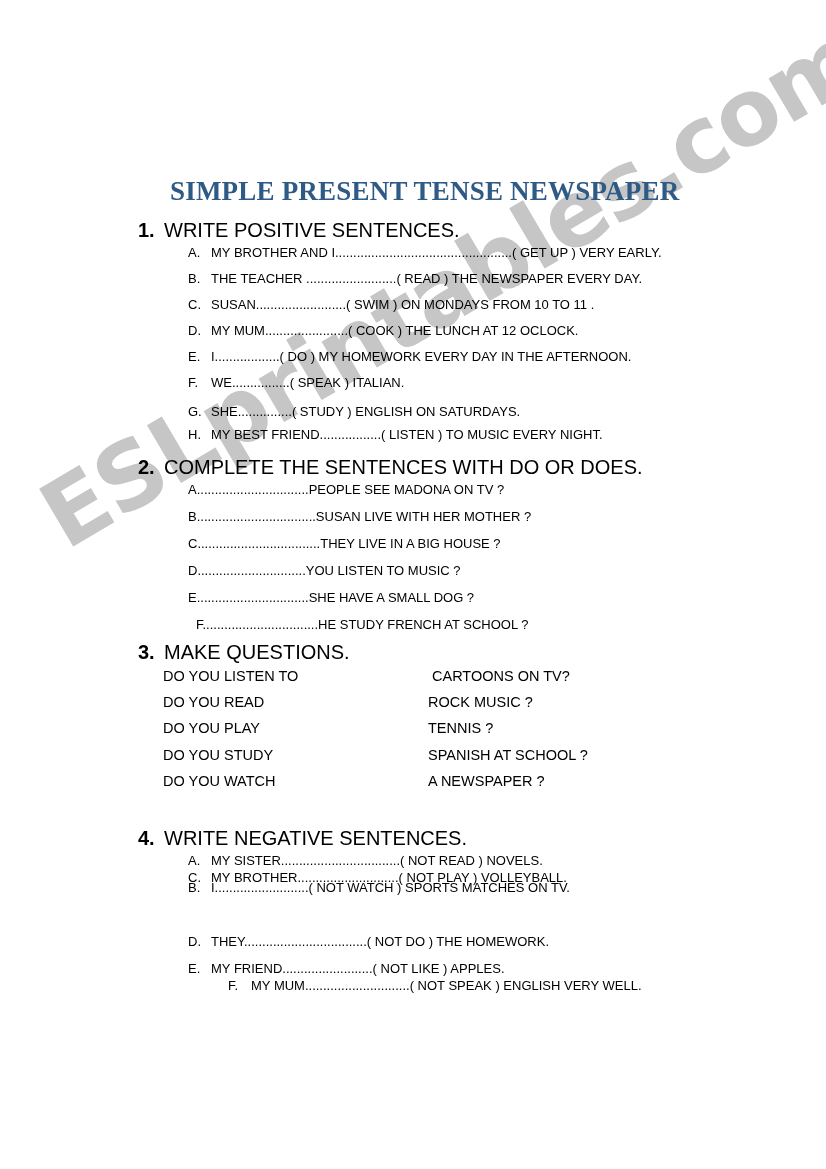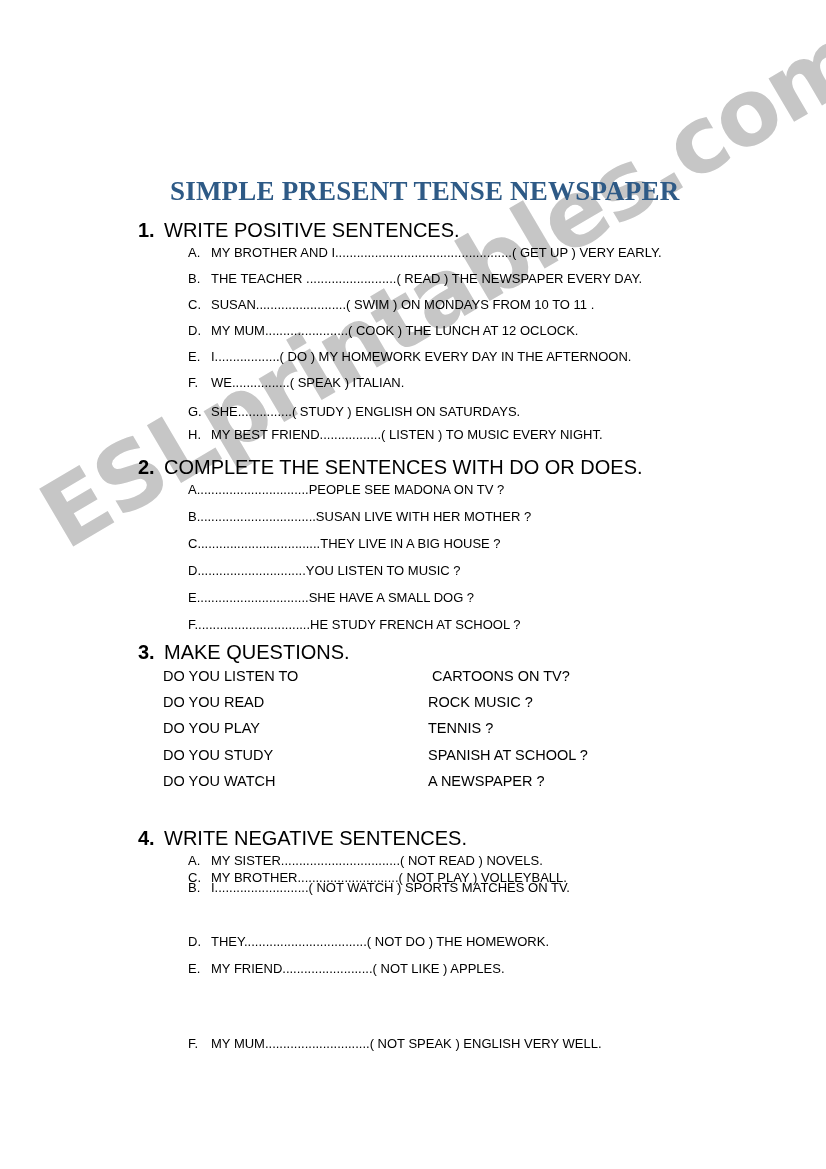--- a/index.html
+++ b/index.html
@@ -163,21 +163,21 @@
       </div>
       <div class="item no-gap" style="top:536px;">
         <span class="letter">C</span><span>..................................THEY LIVE IN A BIG HOUSE ?</span>
       </div>
       <div class="item no-gap" style="top:563px;">
         <span class="letter">D</span><span>..............................YOU LISTEN TO MUSIC ?</span>
       </div>
       <div class="item no-gap" style="top:590px;">
         <span class="letter">E</span><span>...............................SHE HAVE A SMALL DOG ?</span>
       </div>
-      <div class="item no-gap" style="top:617px;">
+      <div class="item no-gap" style="top:617px;margin-left:8px;">
         <span class="letter">F</span><span>................................HE STUDY FRENCH AT SCHOOL ?</span>
       </div>
     </div>
 
     <div class="exercise">
       <div class="ex-heading" style="top:641px;">
         <span class="num">3.</span><span>MAKE QUESTIONS.</span>
       </div>
       <div class="qrow" style="top:668px;left:0;width:826px;">
         <span class="q-left">DO YOU LISTEN TO</span>
@@ -213,19 +213,19 @@
       </div>
       <div class="item" style="top:870px;">
         <span class="letter">C.</span><span>MY BROTHER............................( NOT PLAY ) VOLLEYBALL.</span>
       </div>
       <div class="item" style="top:934px;">
         <span class="letter">D.</span><span>THEY..................................( NOT DO ) THE HOMEWORK.</span>
       </div>
       <div class="item" style="top:961px;">
         <span class="letter">E.</span><span>MY FRIEND.........................( NOT LIKE ) APPLES.</span>
       </div>
-      <div class="item" style="top:1036px;">
+      <div class="item" style="top:978px;margin-left:40px;">
         <span class="letter">F.</span><span>MY MUM.............................( NOT SPEAK ) ENGLISH VERY WELL.</span>
       </div>
     </div>
 
   </div>
 </div>
 
 </body></html>

